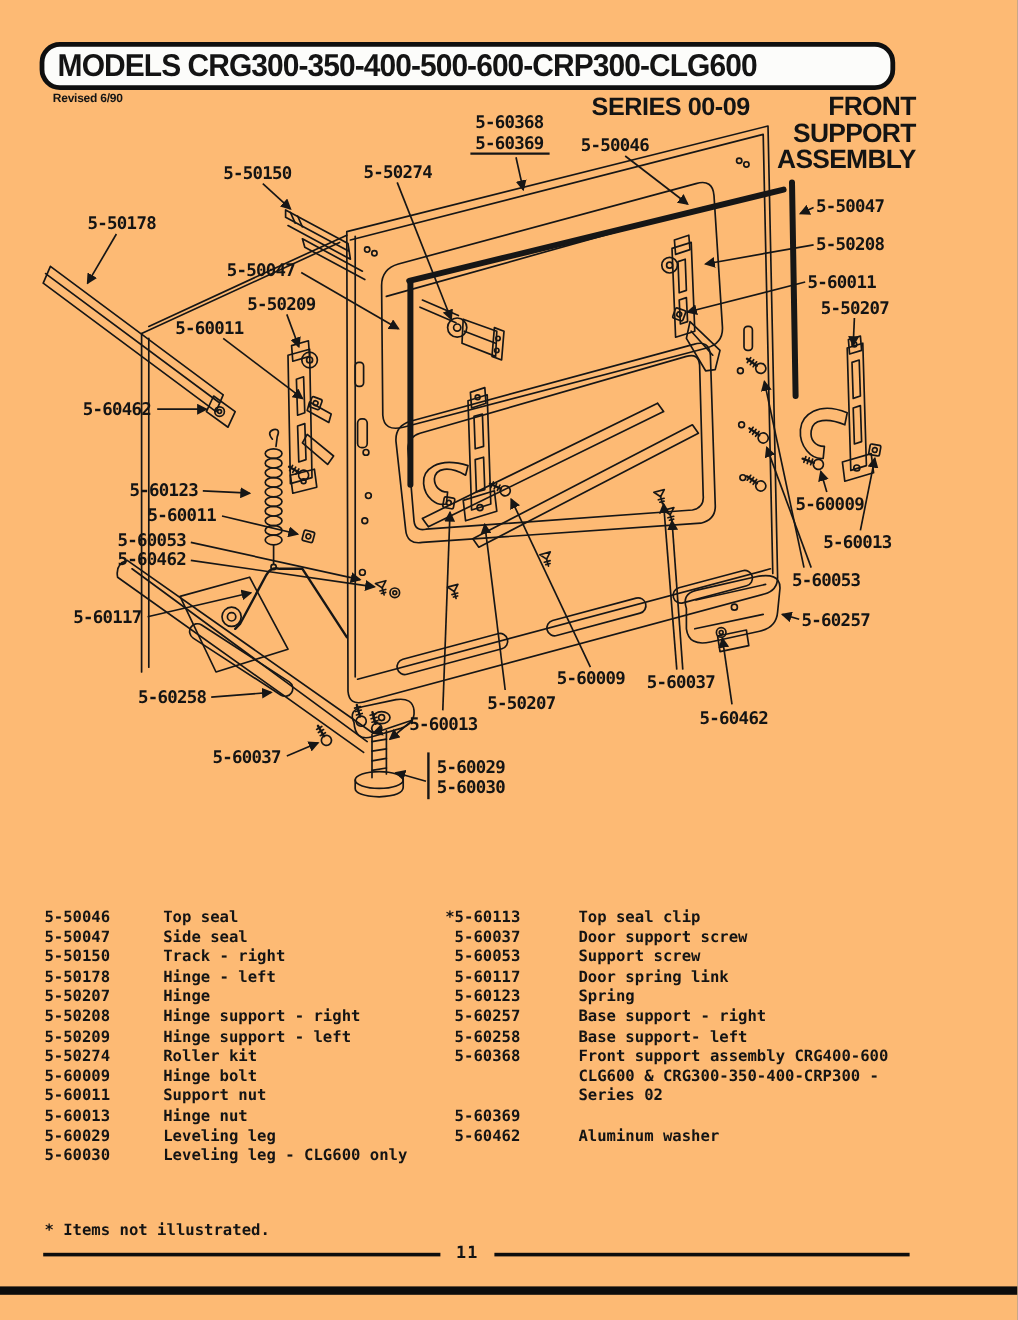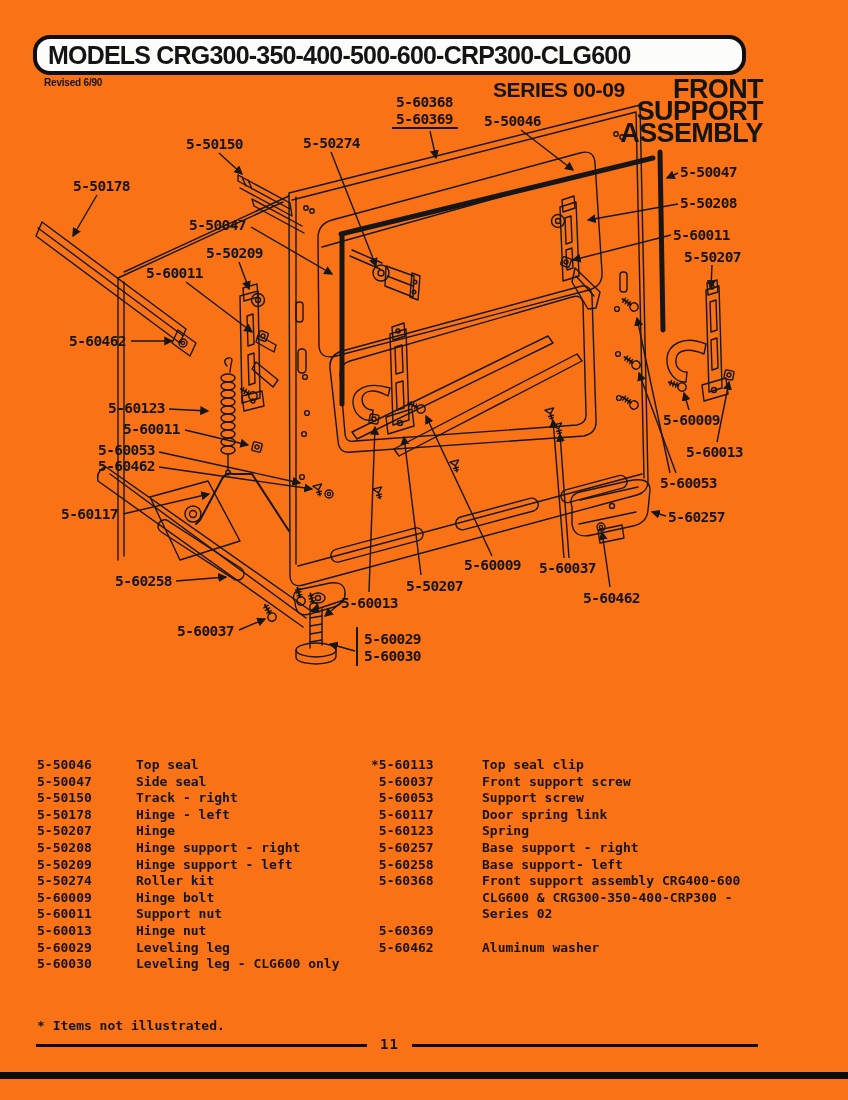--- a/index.html
+++ b/index.html
@@ -1,25 +1,25 @@
 <!DOCTYPE html>
 <html><head>
 <meta charset="utf-8">
 <style>
   html,body{margin:0;padding:0;background:#9a9a9a;}
-  .page{position:relative;width:848px;height:1100px;background:#f97316;color:#141414;
+  .page{position:relative;width:848px;height:1100px;background:#fdba74;color:#141414;
         font-family:"Liberation Sans",sans-serif;overflow:hidden;margin:0 auto;}
   .header-box{position:absolute;left:33px;top:35px;width:713px;height:40px;
         border:4px solid #0f0f0f;border-radius:17px;display:flex;align-items:center;
         padding-left:11px;box-sizing:border-box;background:#fcfcfa;}
   .header-box span{font-size:25px;font-weight:bold;letter-spacing:-0.8px;white-space:nowrap;
         transform:scaleY(1.05);transform-origin:left center;}
   .revised{position:absolute;left:44px;top:77px;font-size:10px;font-weight:bold;letter-spacing:-0.2px;}
   .series{position:absolute;left:493px;top:78px;font-size:21px;font-weight:bold;letter-spacing:-0.4px;}
-  .asm-title{position:absolute;right:85px;top:78px;text-align:right;font-size:27px;
+  .asm-title{position:absolute;right:85px;top:78px;text-align:right;font-size:22px;
         font-weight:bold;line-height:22px;letter-spacing:-0.6px;}
   svg.diagram{position:absolute;left:0;top:0;}
   svg.diagram text{font-family:"DejaVu Sans Mono","Liberation Mono",monospace;
         font-weight:bold;font-size:14.5px;fill:#141414;letter-spacing:-0.6px;}
   .plist{position:absolute;top:757px;font-family:"DejaVu Sans Mono","Liberation Mono",monospace;
         font-weight:bold;font-size:13px;line-height:16.6px;color:#141414;}
   .plist-left{left:37px;width:330px;}
   .plist-right{left:371px;width:450px;}
   .prow{display:flex;align-items:flex-start;}
   .num{white-space:pre;flex:none;}
@@ -401,21 +401,21 @@
       </div>
   </div>
 
   <div class="plist plist-right">
     <div class="prow">
         <span class="num">*5-60113</span>
         <span class="desc">Top seal clip</span>
       </div>
     <div class="prow">
         <span class="num"> 5-60037</span>
-        <span class="desc">Front support screw</span>
+        <span class="desc">Door support screw</span>
       </div>
     <div class="prow">
         <span class="num"> 5-60053</span>
         <span class="desc">Support screw</span>
       </div>
     <div class="prow">
         <span class="num"> 5-60117</span>
         <span class="desc">Door spring link</span>
       </div>
     <div class="prow">

